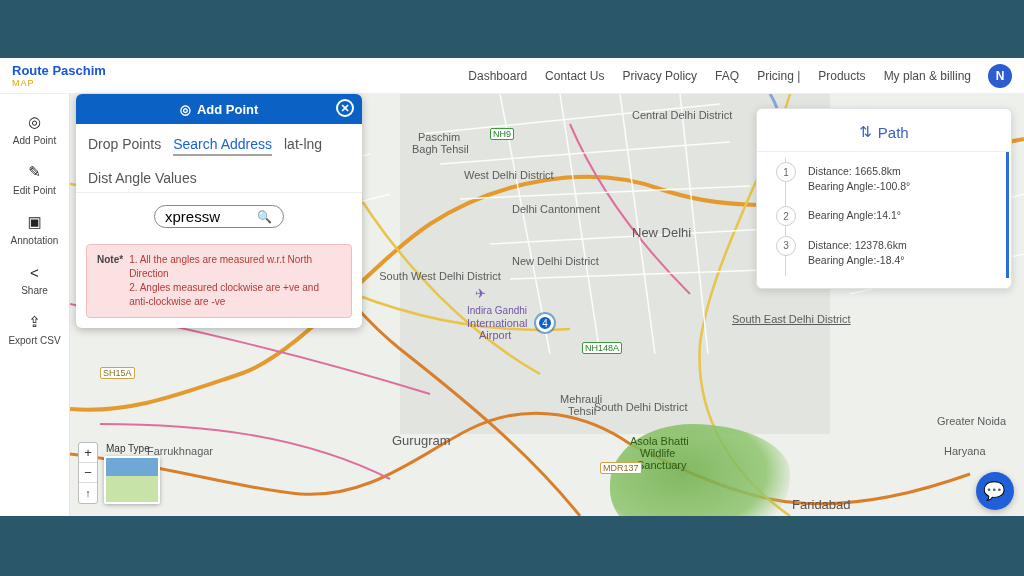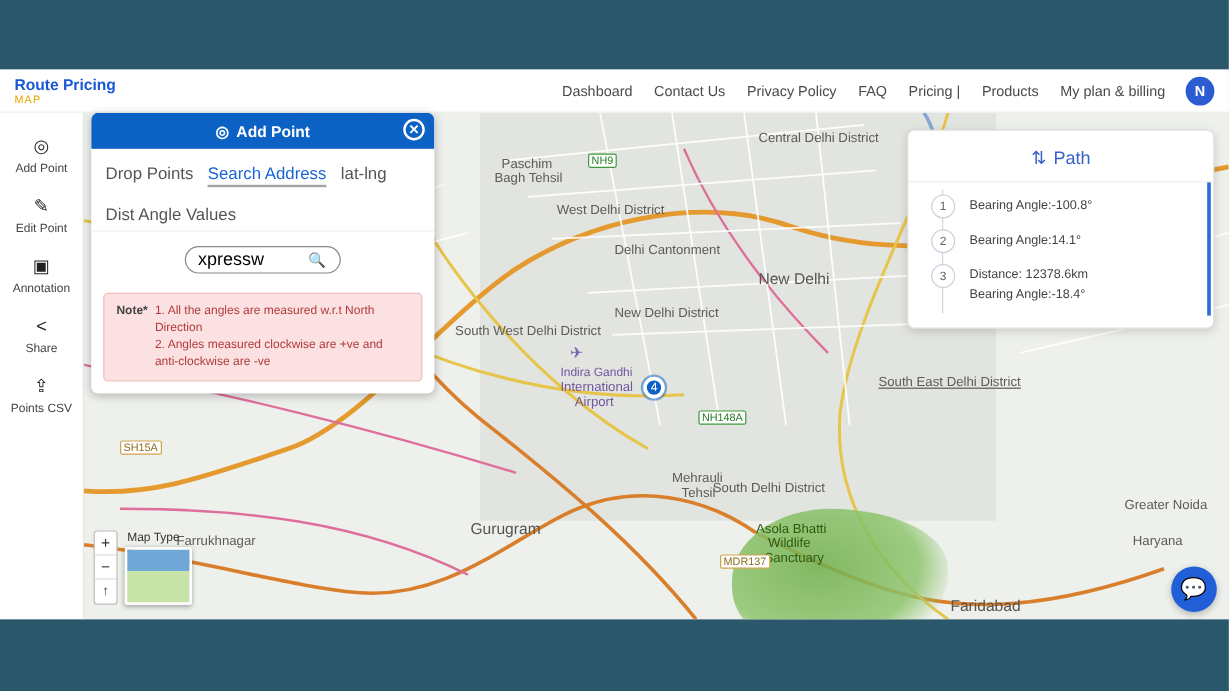--- a/index.html
+++ b/index.html
@@ -61,21 +61,21 @@
   .maptype .thumb { width:56px; height:48px; border:2px solid #fff; box-shadow:0 1px 4px rgba(0,0,0,.3); background:linear-gradient(180deg,#6fa8d6 0%,#6fa8d6 40%,#c8e3a7 40%,#c8e3a7 100%); border-radius:2px; cursor:pointer; }
   .chat-bubble { position:absolute; right:10px; bottom:6px; width:38px; height:38px; border-radius:50%; background:#215fd8; display:flex; align-items:center; justify-content:center; color:#fff; box-shadow:0 2px 6px rgba(0,0,0,.25); z-index:40; cursor:pointer; font-size:18px; }
 </style>
 </head>
 <body>
 
 <div class="app">
 
   <div class="navbar">
     <div>
-      <div class="logo">Route Pricing</div>
+      <div class="logo">Route Paschim</div>
       <div class="logo-sub">MAP</div>
     </div>
     <div class="nav-spacer"></div>
     <span class="nav-link">Dashboard</span>
     <span class="nav-link">Contact Us</span>
     <span class="nav-link">Privacy Policy</span>
     <span class="nav-link">FAQ</span>
     <span class="nav-link">Pricing |</span>
     <span class="nav-link">Products</span>
     <span class="nav-link">My plan &amp; billing</span>
@@ -94,21 +94,21 @@
     <div class="tool">
       <div class="ic">▣</div>
       <span>Annotation</span>
     </div>
     <div class="tool">
       <div class="ic">&lt;</div>
       <span>Share</span>
     </div>
     <div class="tool">
       <div class="ic">⇪</div>
-      <span>Points CSV</span>
+      <span>Export CSV</span>
     </div>
   </div>
 
   <div class="map-area">
     <div class="map-roads">
       <svg viewBox="0 0 954 422">
 
         <rect x="330" y="0" width="430" height="340" fill="#e2e4df"></rect>
 
         <path d="M0,315 C60,320 110,300 170,280 230,260 300,170 360,130 430,85 520,70 590,95 640,112 720,120 780,95 860,62 954,45 954,45" stroke="#e49a2e" stroke-width="4" fill="none"></path>
@@ -224,20 +224,21 @@
   </div>
 
   <div class="path-panel">
     <div class="path-title">
       <span>⇅</span>
       <span>Path</span>
     </div>
     <div class="path-body">
       <div class="path-item">
         <div class="path-num">1</div>
+        <div class="l">Distance: 1665.8km</div>
         <div class="l">Bearing Angle:-100.8°</div>
       </div>
       <div class="path-item">
         <div class="path-num">2</div>
         <div class="l">Bearing Angle:14.1°</div>
       </div>
       <div class="path-item">
         <div class="path-num">3</div>
         <div class="l">Distance: 12378.6km</div>
         <div class="l">Bearing Angle:-18.4°</div>

